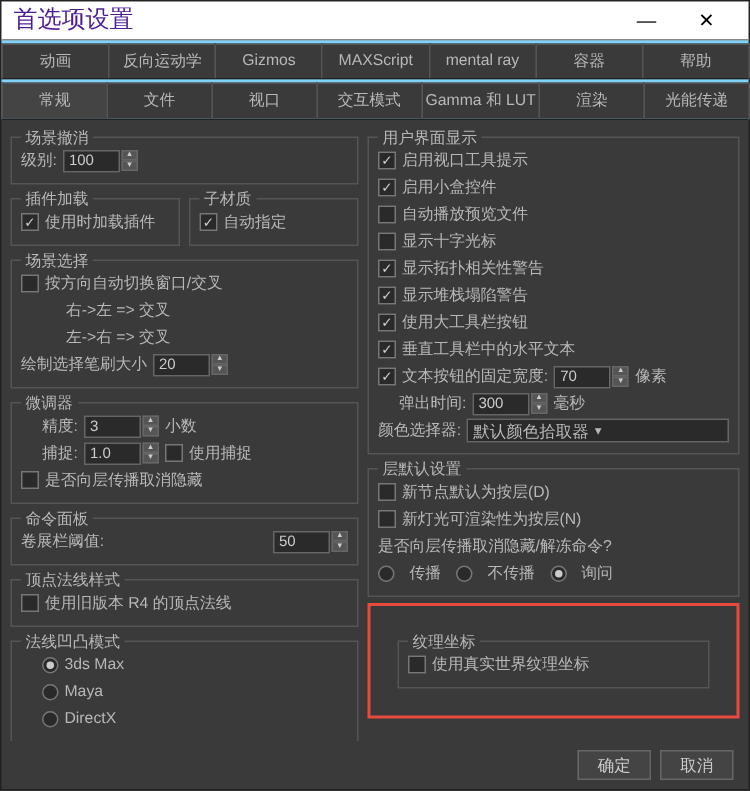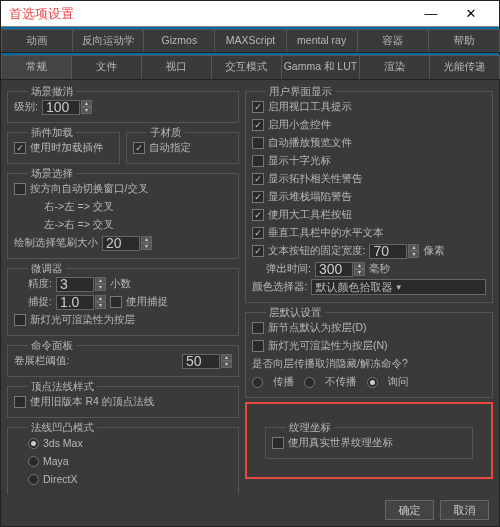--- a/index.html
+++ b/index.html
@@ -1,37 +1,37 @@
 <!DOCTYPE html>
 <html><head>
 <meta charset="utf-8">
 <style>
 *{box-sizing:border-box;margin:0;padding:0;font-family:"Microsoft YaHei",sans-serif;font-size:11px;color:#b8b8b8}
 body{background:#3a3a3a;width:500px;height:527px;overflow:hidden}
 .window{width:500px;height:527px;background:#3a3a3a;border:1px solid #222;display:flex;flex-direction:column}
 .titlebar{height:26px;background:#fff;display:flex;align-items:center;padding:0 8px;border-bottom:1px solid #888}
-.titlebar span{color:#ef4444;font-size:13px;flex:1}
+.titlebar span{color:#4c1d95;font-size:16px;flex:1}
 .titlebar .btns{display:flex;gap:0}
 .titlebar .btn{width:40px;height:25px;display:flex;align-items:center;justify-content:center;color:#000;font-size:13px}
-.tabrow{display:flex;border-bottom:1px solid #222;background:#0369a1;padding-top:2px}
+.tabrow{display:flex;border-bottom:1px solid #222;background:#7dd3fc;padding-top:2px}
 .tab{flex:1;text-align:center;padding:4px 2px;background:#3a3a3a;border:1px solid #555;border-bottom:none;margin-right:-1px;font-size:10.5px;white-space:nowrap}
 .tab.active{background:#444;border-bottom:1px solid #444}
 .content{flex:1;display:flex;padding:6px 6px 2px 6px;gap:6px;overflow:hidden}
 .col{display:flex;flex-direction:column;gap:4px}
 .col.left{width:232px}
 .col.right{flex:1}
 .group{border:1px solid #555;padding:5px 6px 5px 6px;position:relative;margin-top:5px}
-.group-title{position:absolute;top:-7px;left:20px;background:#3a3a3a;padding:0 3px;font-size:10.5px}
+.group-title{position:absolute;top:-7px;left:6px;background:#3a3a3a;padding:0 3px;font-size:10.5px}
 .row{display:flex;align-items:center;gap:4px;margin:2px 0;min-height:16px}
 .cb{width:12px;height:12px;border:1px solid #777;background:#2a2a2a;display:inline-flex;align-items:center;justify-content:center;flex-shrink:0}
 .cb.checked::after{content:"✓";color:#ccc;font-size:9px;line-height:1}
 .rb{width:11px;height:11px;border:1px solid #777;border-radius:50%;background:#2a2a2a;display:inline-flex;align-items:center;justify-content:center;flex-shrink:0}
 .rb.checked::after{content:"";width:5px;height:5px;background:#ccc;border-radius:50%}
 .spinner{display:inline-flex;align-items:center}
-.spinner input{width:38px;height:15px;background:#2a2a2a;border:1px solid #666;color:#ccc;padding:0 3px;font-size:14px}
+.spinner input{width:38px;height:15px;background:#2a2a2a;border:1px solid #666;color:#ccc;padding:0 3px;font-size:10px}
 .spinner .arrows{display:flex;flex-direction:column;margin-left:1px}
 .spinner .arrows div{width:11px;height:7px;background:#555;border:1px solid #666;font-size:6px;line-height:5px;text-align:center;color:#ccc}
 .lbl{font-size:10.5px}
 .indent{padding-left:14px}
 .indent2{padding-left:30px}
 .dropdown{height:16px;background:#2a2a2a;border:1px solid #666;padding:0 3px;font-size:10.5px;display:flex;align-items:center;justify-content:flex-start}
 .dropdown::after{content:"▾";font-size:9px;margin-left:4px}
 .highlight{border:2px solid #e84b3c;padding:18px}
 .footer{display:flex;justify-content:flex-end;gap:6px;padding:6px 10px}
 .footer button{width:49px;height:20px;background:#444;border:1px solid #666;color:#ccc;font-size:11px}
@@ -146,21 +146,21 @@
               <div class="arrows">
                 <div>▴</div>
                 <div>▾</div>
               </div>
             </div>
      <span class="cb"></span>
             <span class="lbl">使用捕捉</span>
     </div>
     <div class="row">
             <span class="cb"></span>
-            <span class="lbl">新灯光可渲染性为按层</span>
+            <span class="lbl">是否向层传播取消隐藏</span>
           </div>
    </div>
 
    <div class="group">
     <div class="group-title">命令面板</div>
     <div class="row" style="justify-content:space-between">
             <span class="lbl">卷展栏阈值:</span>
      <div class="spinner">
               <input value="50" style="">
               <div class="arrows">

